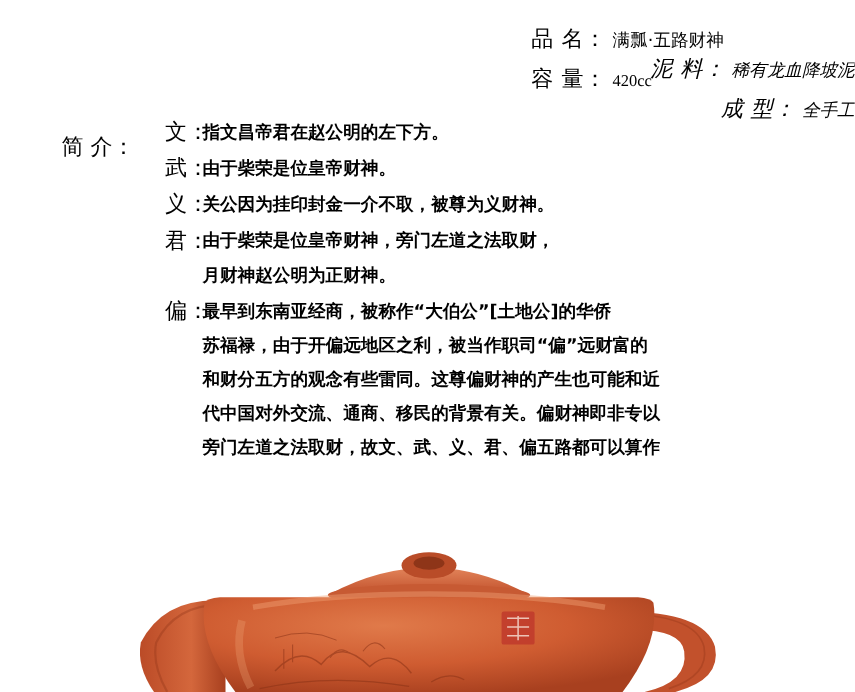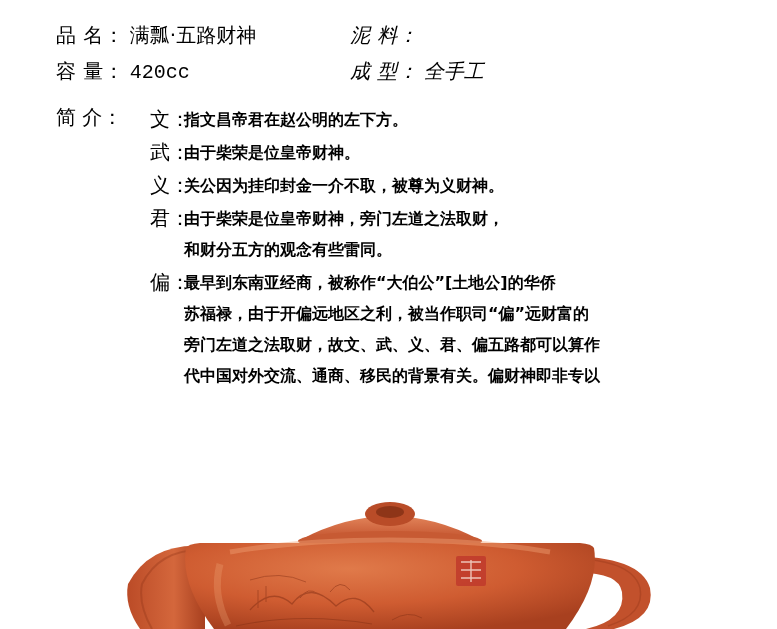--- a/index.html
+++ b/index.html
@@ -24,59 +24,60 @@
 
   
   .spec-block {
     position: absolute;
     left: 0;
     top: 22px;
     width: 777px;
   }
   .spec-row {
     display: flex;
-    align-items: flex-start;
+    align-items: flex-end;
     height: 36px;
+    flex-direction: column;
   }
   .spec-col {
     display: flex;
     align-items: baseline;
   }
   .spec-col.left { width: 350px; padding-left: 56px; box-sizing: border-box; }
   .spec-col.right { padding-left: 0px; font-style: italic; }
 
   .lbl {
     font-size: 20px;
     letter-spacing: 0.5px;
     white-space: nowrap;
     font-weight: 500;
   }
   .colon { font-size: 20px; }
   .val {
-    font-size: 20px;
+    font-size: 16px;
     white-space: nowrap;
     margin-left: 6px;
     font-weight: 500;
   }
   .val.cc {
-    font-family: Liberation Mono, monospace;
-    font-size: 20px;
+    font-family: Liberation Serif, serif;
+    font-size: 15px;
   }
 
   
   .intro {
     position: absolute;
     left: 0;
     top: 104px;
     width: 777px;
   }
   .intro-head {
     position: absolute;
     left: 56px;
-    top: 0px;
+    top: 16px;
     font-size: 20px;
     white-space: nowrap;
     font-weight: 500;
   }
 
   .entries {
     position: absolute;
     left: 150px;
     top: 0px;
     width: 620px;
@@ -121,20 +122,21 @@
 
     <div class="spec-row">
       <div class="spec-col left">
         <span class="lbl">品  名</span>
         <span class="colon">：</span>
         <span class="val">满瓢·五路财神</span>
       </div>
       <div class="spec-col right">
         <span class="lbl">泥  料</span>
         <span class="colon">：</span>
+        <span class="val">稀有龙血降坡泥</span>
       </div>
     </div>
 
     <div class="spec-row">
       <div class="spec-col left">
         <span class="lbl">容  量</span>
         <span class="colon">：</span>
         <span class="val cc">420cc</span>
       </div>
       <div class="spec-col right">
@@ -171,31 +173,32 @@
         <div class="entry-key"><span>义</span><span>：</span></div>
         <div class="entry-body">
           <span class="line">关公因为挂印封金一介不取，被尊为义财神。</span>
         </div>
       </div>
 
       <div class="entry">
         <div class="entry-key"><span>君</span><span>：</span></div>
         <div class="entry-body">
           <span class="line">由于柴荣是位皇帝财神，旁门左道之法取财，</span>
-          <span class="line">和财分五方的观念有些雷同。</span>
+          <span class="line">月财神赵公明为正财神。</span>
         </div>
       </div>
 
       <div class="entry">
         <div class="entry-key"><span>偏</span><span>：</span></div>
         <div class="entry-body">
           <span class="line">最早到东南亚经商，被称作“大伯公”[土地公]的华侨</span>
           <span class="line">苏福禄，由于开偏远地区之利，被当作职司“偏”远财富的</span>
+          <span class="line">和财分五方的观念有些雷同。这尊偏财神的产生也可能和近</span>
+          <span class="line">代中国对外交流、通商、移民的背景有关。偏财神即非专以</span>
           <span class="line">旁门左道之法取财，故文、武、义、君、偏五路都可以算作</span>
-          <span class="line">代中国对外交流、通商、移民的背景有关。偏财神即非专以</span>
         </div>
       </div>
 
     </div>
   </div>
 
   <div class="photo">
     <svg width="777" height="149" viewBox="0 0 777 149" xmlns="http://www.w3.org/2000/svg">
       <defs>
         <radialGradient id="bodyGrad" cx="40%" cy="30%" r="75%">

